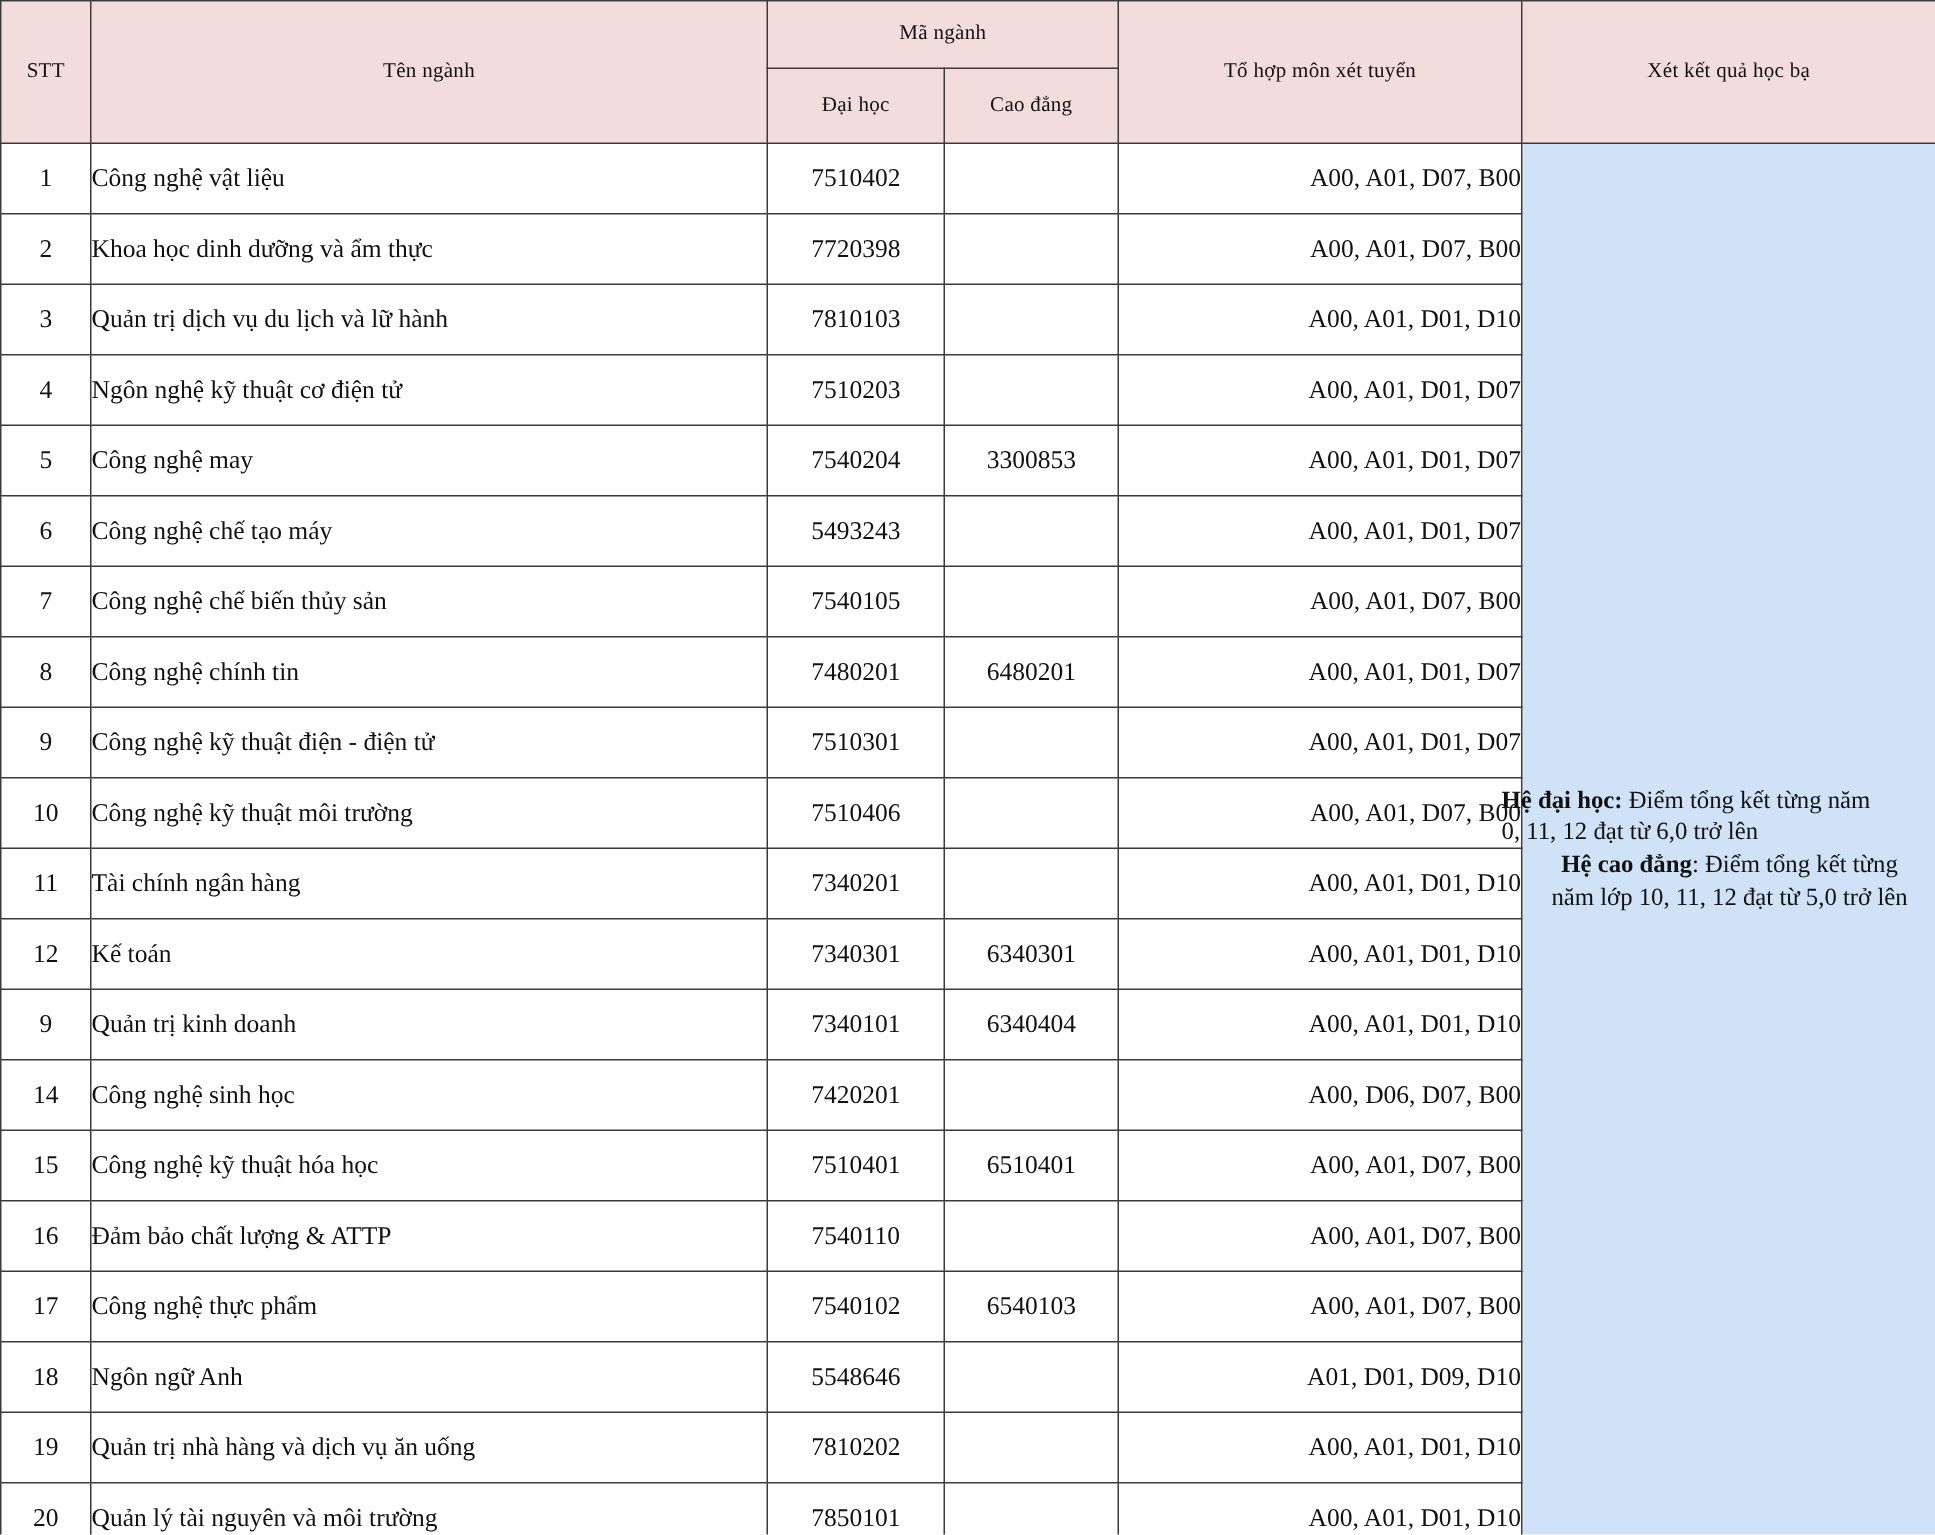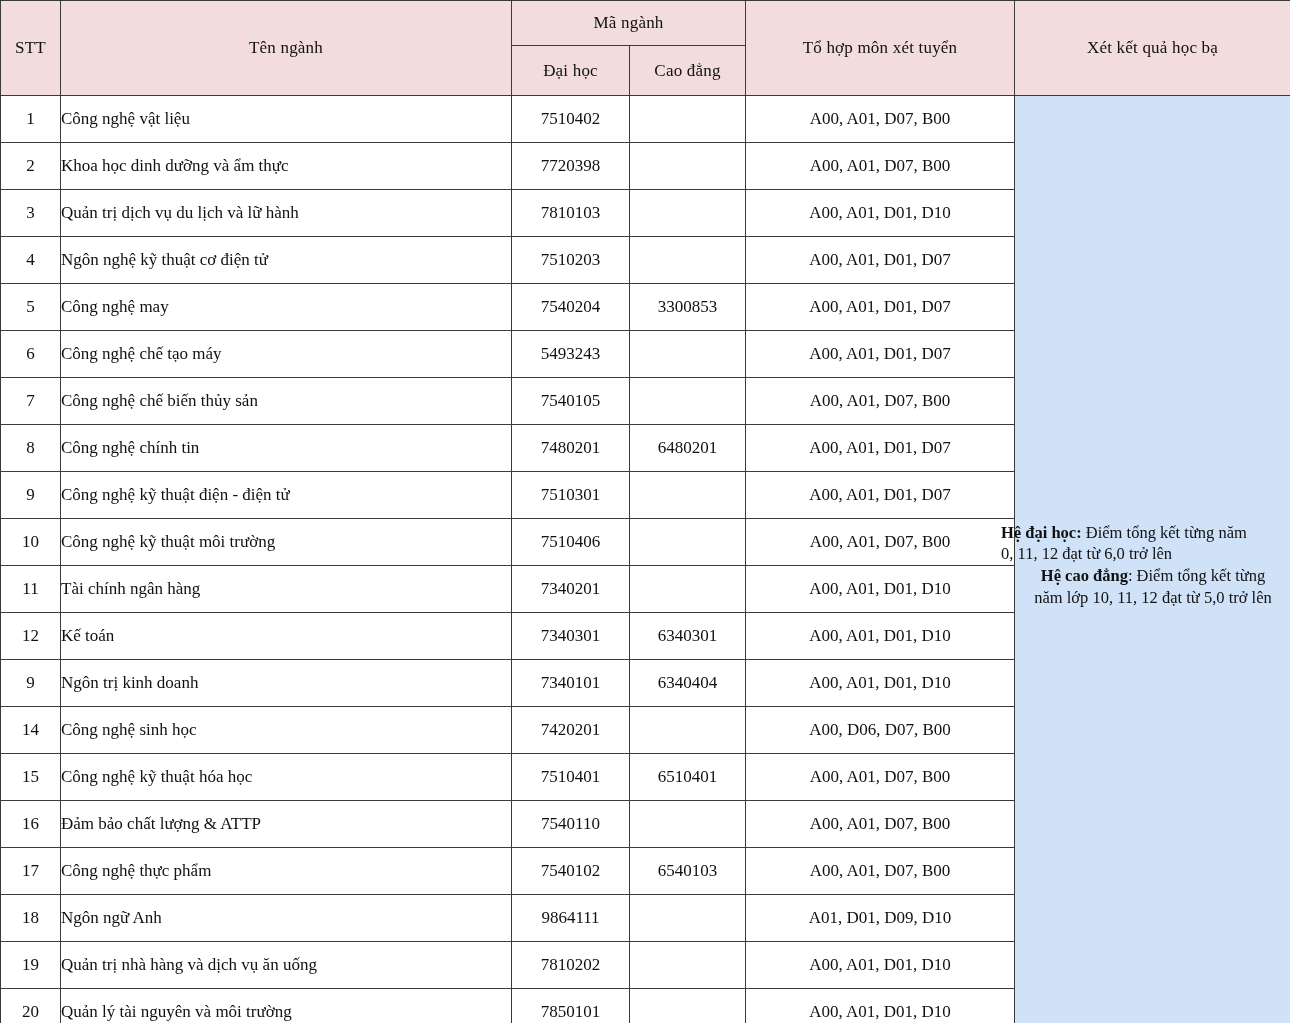--- a/index.html
+++ b/index.html
@@ -37,21 +37,21 @@
   col.c-dh    { width: 118px; }
   col.c-cd    { width: 116px; }
   col.c-comb  { width: 269px; }
   col.c-hb    { width: 276px; }
 
   
   th.hd {
     background: #f2dcdc;
     text-align: center;
     font-weight: bold;
-    font-size: 17px;
+    font-size: 14px;
     letter-spacing: 0.2px;
   }
   th.hd-tall { height: 94px; margin-left: 48px; }
   th.hd-top  { height: 44px; }
   th.hd-sub  { height: 48px; }
 
   
   td.cell {
     height: 46px;
     font-size: 17px;
@@ -62,21 +62,21 @@
   }
   td.name {
     text-align: left;
     padding-left: 9px;
   }
   td.code {
     text-align: center;
     font-family: Liberation Serif, serif;
   }
   td.comb {
-    text-align: center;
+    text-align: right;
   }
 
   
   td.hb {
     background: #cfe2f7;
     border: 1px solid #4472a8;
     vertical-align: middle;
     text-align: center;
     padding: 0;
     position: relative;
@@ -220,21 +220,21 @@
         </tr>
         <tr>
           <td class="cell stt">12</td>
           <td class="cell name">Kế toán</td>
           <td class="cell code">7340301</td>
           <td class="cell code">6340301</td>
           <td class="cell comb">A00, A01, D01, D10</td>
         </tr>
         <tr>
           <td class="cell stt">9</td>
-          <td class="cell name">Ngôn trị kinh doanh</td>
+          <td class="cell name">Quản trị kinh doanh</td>
           <td class="cell code">7340101</td>
           <td class="cell code">6340404</td>
           <td class="cell comb">A00, A01, D01, D10</td>
         </tr>
         <tr>
           <td class="cell stt">14</td>
           <td class="cell name">Công nghệ sinh học</td>
           <td class="cell code">7420201</td>
           <td class="cell code"></td>
           <td class="cell comb">A00, D06, D07, B00</td>
@@ -256,21 +256,21 @@
         <tr>
           <td class="cell stt">17</td>
           <td class="cell name">Công nghệ thực phẩm</td>
           <td class="cell code">7540102</td>
           <td class="cell code">6540103</td>
           <td class="cell comb">A00, A01, D07, B00</td>
         </tr>
         <tr>
           <td class="cell stt">18</td>
           <td class="cell name">Ngôn ngữ Anh</td>
-          <td class="cell code">9864111</td>
+          <td class="cell code">5548646</td>
           <td class="cell code"></td>
           <td class="cell comb">A01, D01, D09, D10</td>
         </tr>
         <tr>
           <td class="cell stt">19</td>
           <td class="cell name">Quản trị nhà hàng và dịch vụ ăn uống</td>
           <td class="cell code">7810202</td>
           <td class="cell code"></td>
           <td class="cell comb">A00, A01, D01, D10</td>
         </tr>

